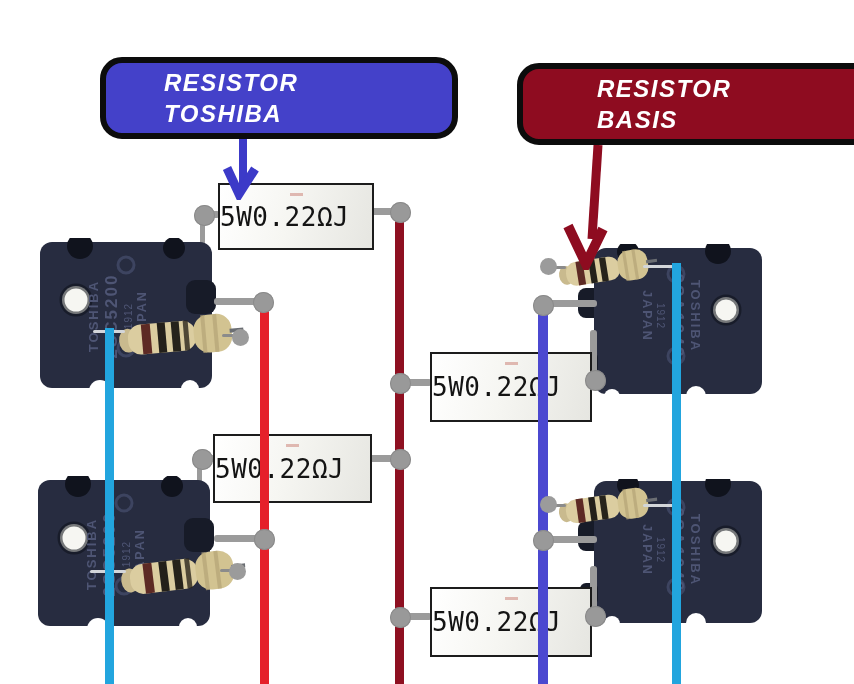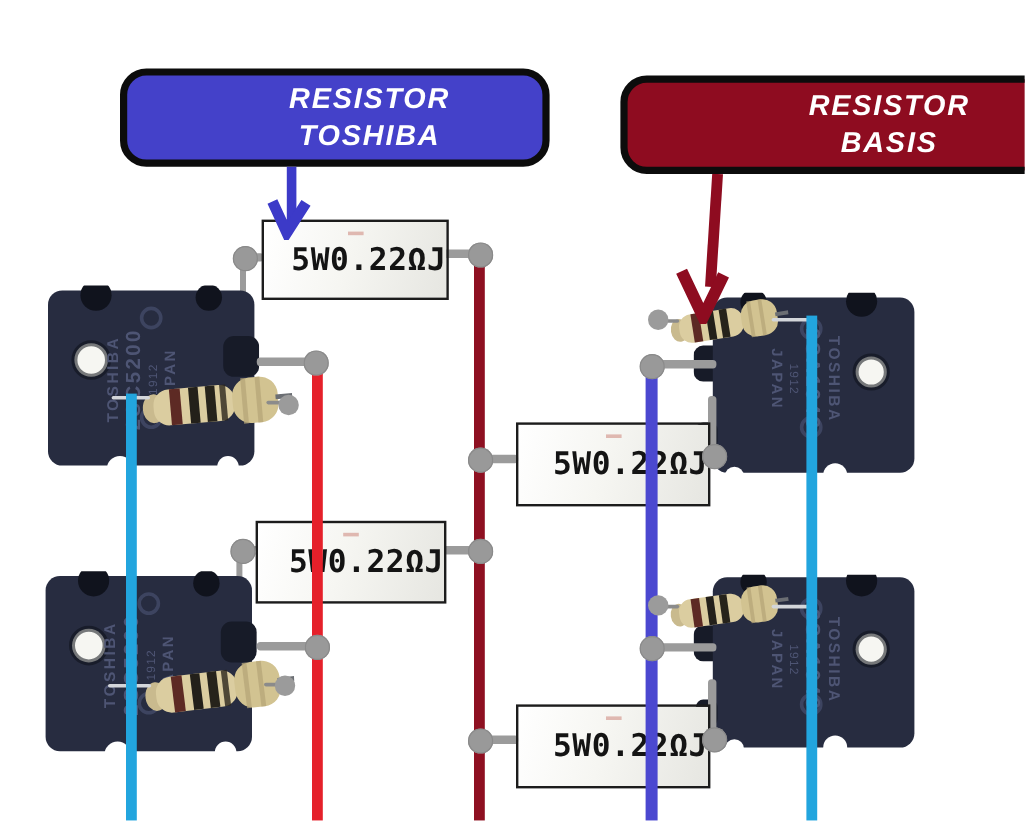--- a/index.html
+++ b/index.html
@@ -2,25 +2,25 @@
 <html><head>
 <meta charset="utf-8">
 <style>
   html,body{margin:0;padding:0;background:#fff;}
   #canvas{position:relative;width:854px;height:684px;background:#ffffff;overflow:hidden;
           font-family:"Liberation Sans",sans-serif;}
   
   .labelbox{position:absolute;width:288px;height:70px;border:6px solid #0c0c0c;border-radius:22px;
             color:#ffffff;font-style:italic;font-weight:bold;font-size:24px;letter-spacing:1.5px;
             display:flex;flex-direction:column;justify-content:center;line-height:31px;z-index:55;}
-  .labelbox .l1,.labelbox .l2{display:block;text-align:center;}
+  .labelbox .l1,.labelbox .l2{display:block;}
   
   .ceramic{position:absolute;background:linear-gradient(105deg,#ffffff 0%,#f6f6f2 45%,#e6e6e1 100%);
-           border:2px solid #1c1c1c;display:flex;align-items:center;justify-content:flex-end;
-           font-family:"DejaVu Sans Mono",monospace;font-weight:bold;font-size:26px;color:#141414;
+           border:2px solid #1c1c1c;display:flex;align-items:center;justify-content:flex-start;
+           font-family:"DejaVu Sans Mono",monospace;font-weight:normal;font-size:26px;color:#141414;
            letter-spacing:0.5px;z-index:25;}
   .ceramic .mark{position:absolute;top:8px;left:46%;width:13px;height:3px;background:#d9a9a0;opacity:.8;}
   
   .wire{position:absolute;z-index:40;}
   .lead{position:absolute;height:7px;background:#9b9b9b;border-radius:3px;z-index:15;}
   .leadv{position:absolute;width:6px;background:#9b9b9b;border-radius:3px;z-index:15;}
   .thin{position:absolute;height:3px;border-radius:2px;z-index:22;background:#d3d6da;}
   .dot{position:absolute;width:21px;height:21px;border-radius:50%;background:#999999;
        box-shadow:inset 0 0 0 1px #8a8a8a;z-index:45;}
   .dot-s{position:absolute;width:17px;height:17px;border-radius:50%;background:#9b9b9b;z-index:45;}

